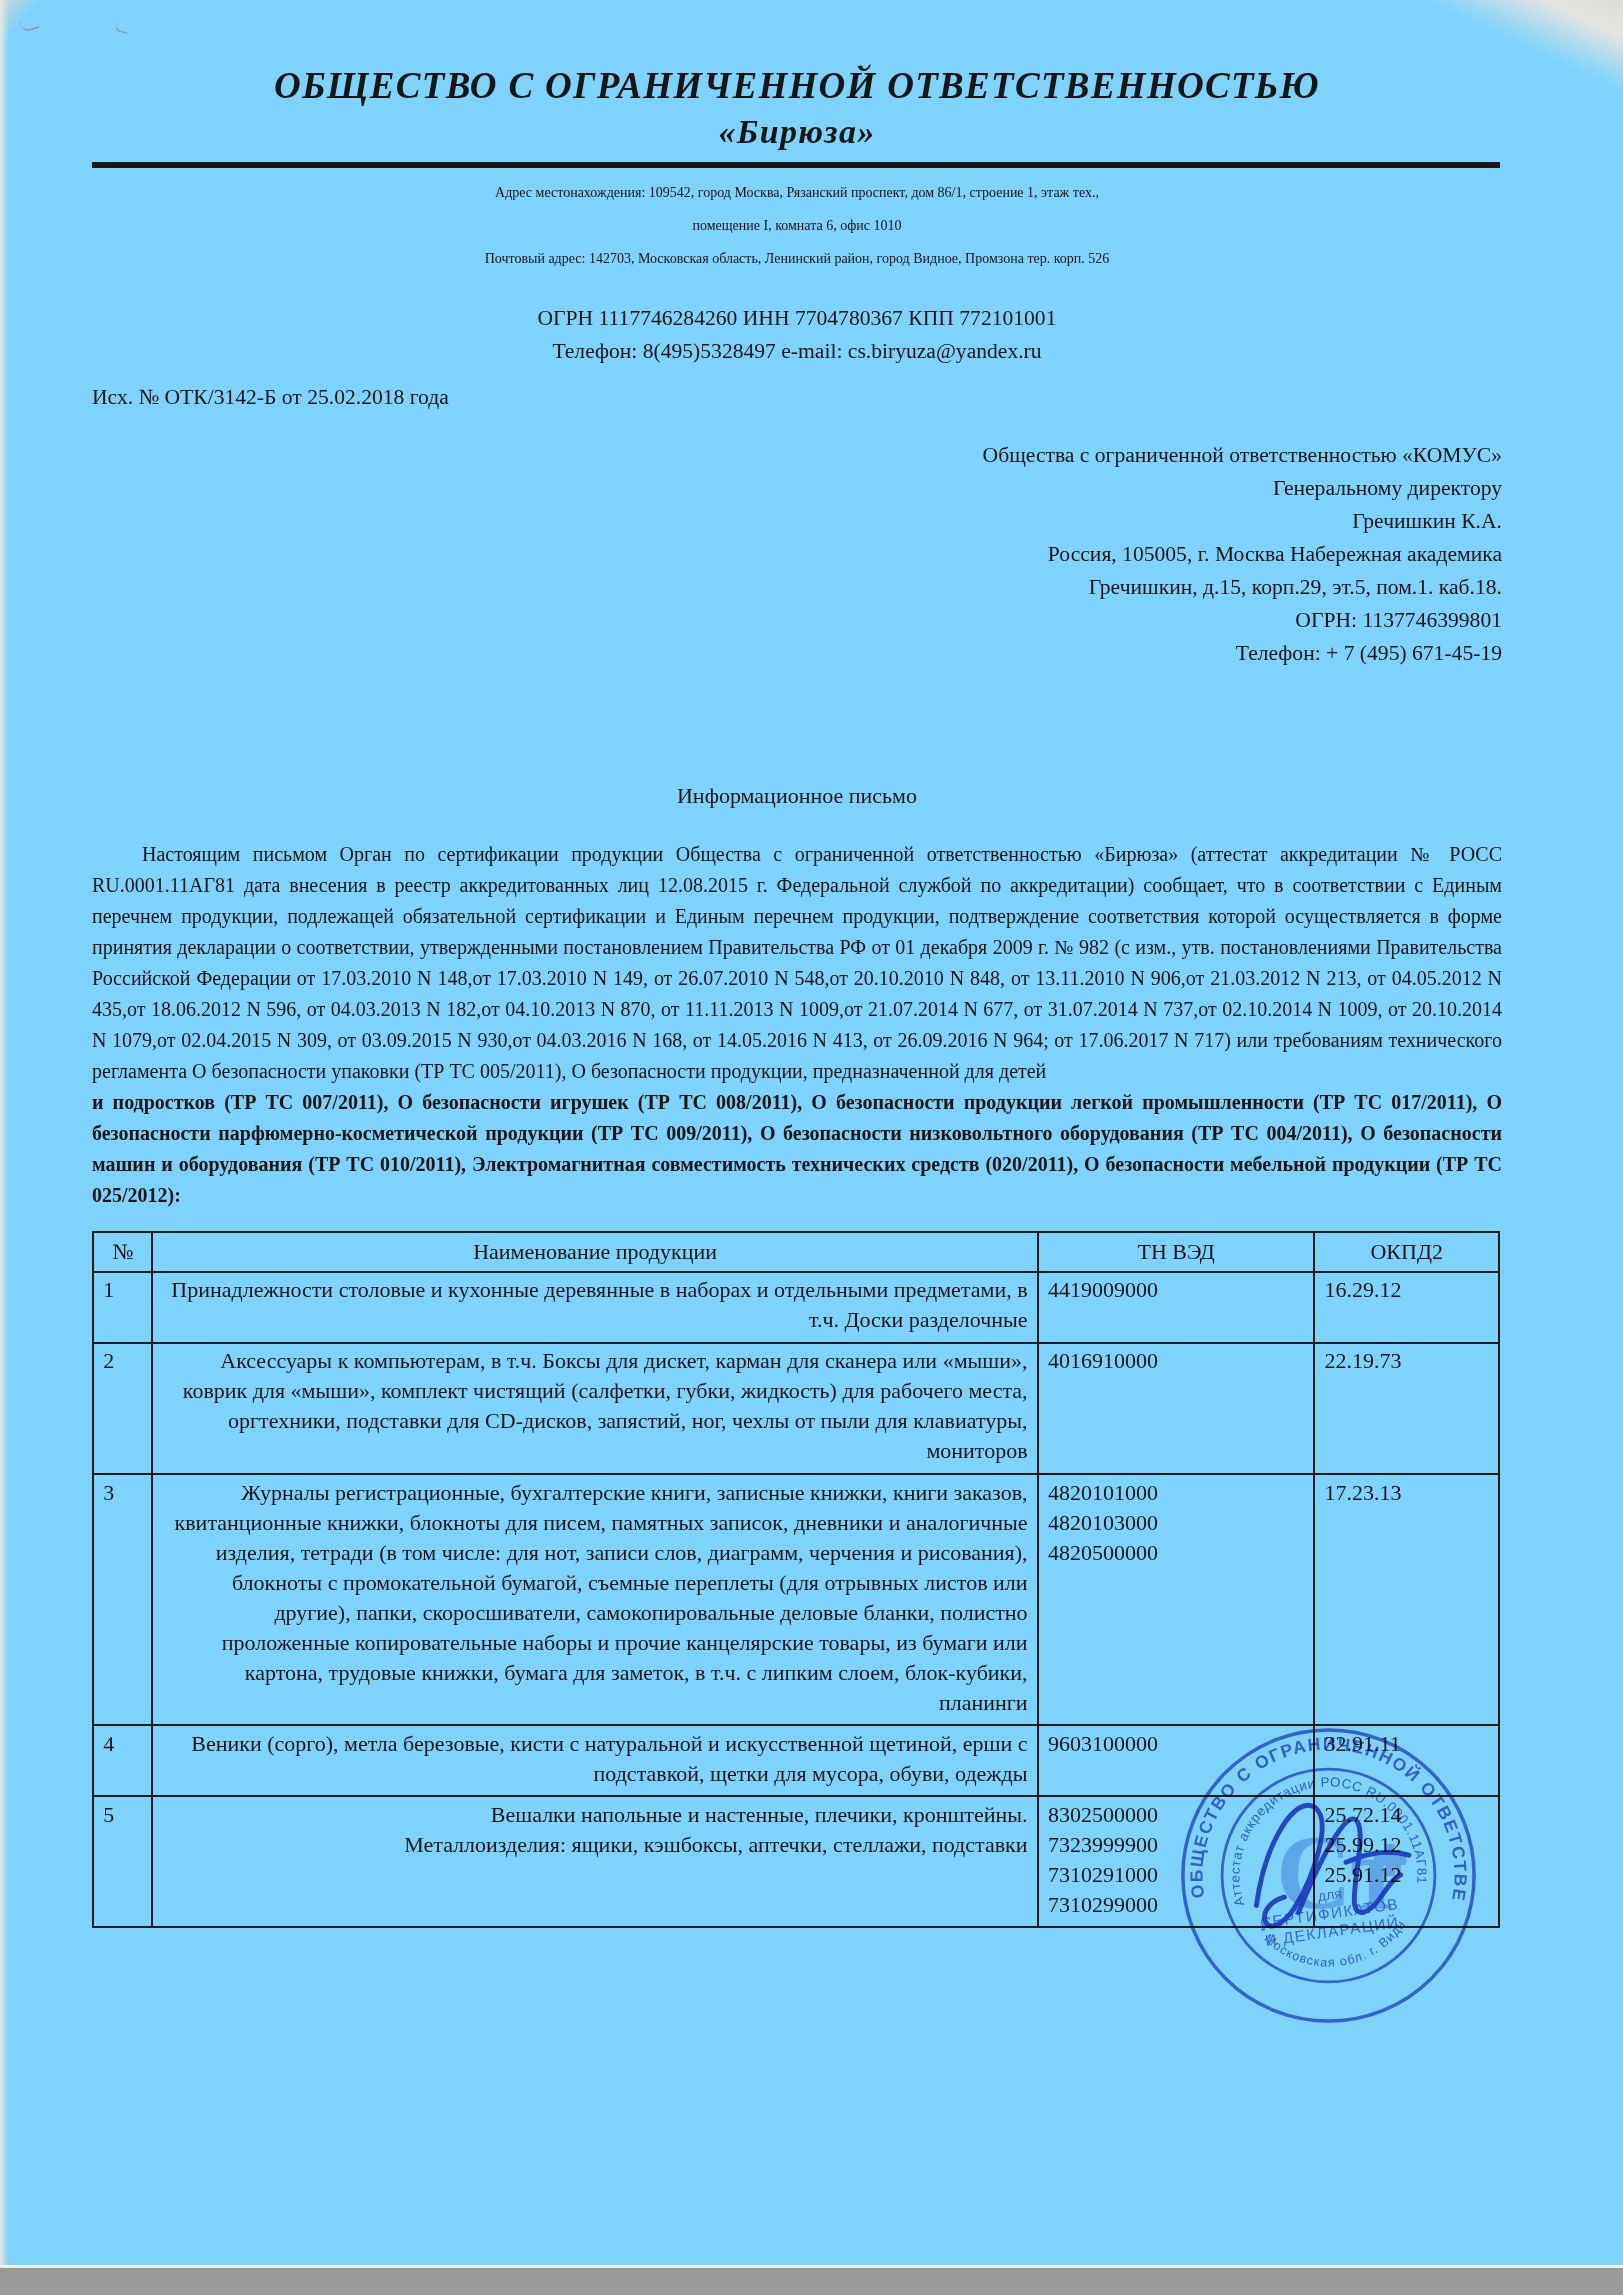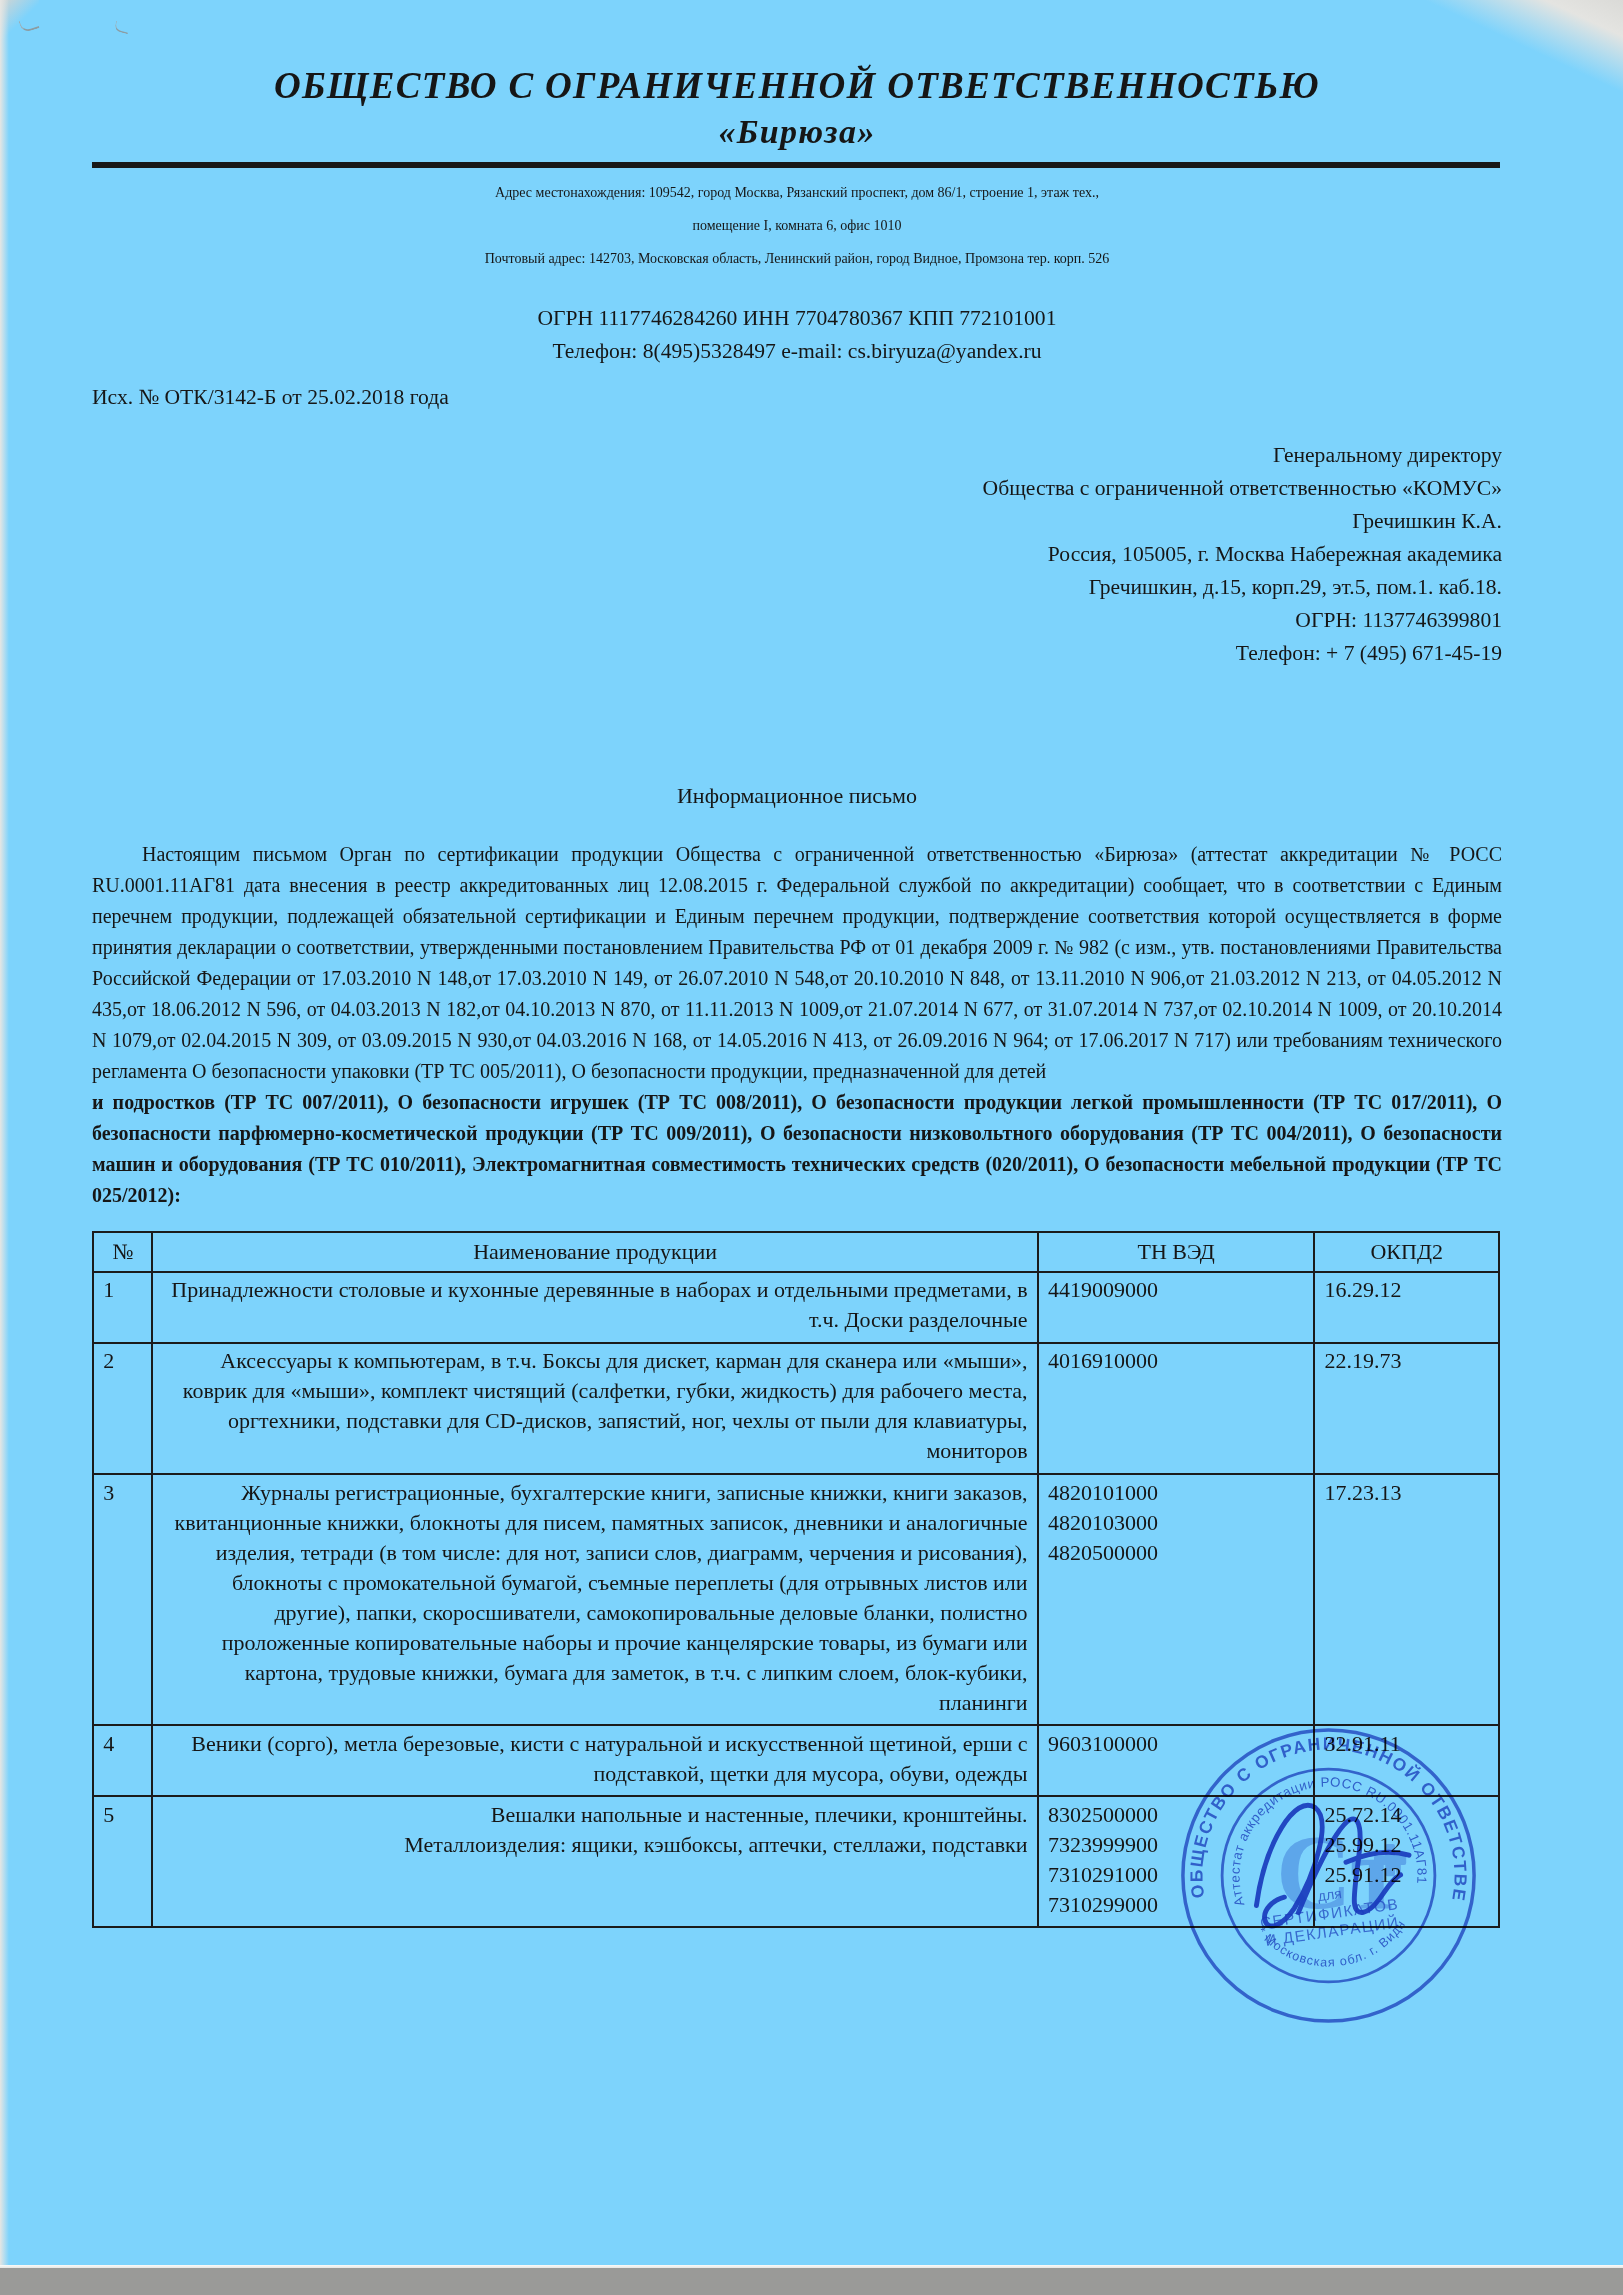--- a/index.html
+++ b/index.html
@@ -91,22 +91,22 @@
     </div>
 
     <div class="reg-block">
       <div>ОГРН 1117746284260 ИНН 7704780367 КПП 772101001</div>
       <div>Телефон: 8(495)5328497 e-mail: cs.biryuza@yandex.ru</div>
     </div>
 
     <div class="outgoing">Исх. № ОТК/3142-Б от 25.02.2018 года</div>
 
     <div class="recipient">
+      <div>Общества с ограниченной ответственностью «КОМУС»</div>
       <div>Генеральному директору</div>
-      <div>Общества с ограниченной ответственностью «КОМУС»</div>
       <div>Гречишкин К.А.</div>
       <div>Россия, 105005, г. Москва Набережная академика</div>
       <div>Гречишкин, д.15, корп.29, эт.5, пом.1. каб.18.</div>
       <div>ОГРН: 1137746399801</div>
       <div>Телефон: + 7 (495) 671-45-19</div>
     </div>
 
     <div class="subject">Информационное письмо</div>
 
     <p class="body-par p1">Настоящим письмом Орган по сертификации продукции Общества с ограниченной ответственностью «Бирюза» (аттестат аккредитации № РОСС RU.0001.11АГ81 дата внесения в реестр аккредитованных лиц  12.08.2015 г. Федеральной службой по аккредитации) сообщает, что в соответствии с Единым перечнем продукции, подлежащей обязательной сертификации и Единым перечнем продукции, подтверждение соответствия которой осуществляется в форме принятия декларации о соответствии, утвержденными постановлением Правительства РФ от 01 декабря 2009 г. № 982 (с изм., утв. постановлениями Правительства Российской Федерации от 17.03.2010 N 148,от 17.03.2010 N 149, от 26.07.2010 N 548,от 20.10.2010 N 848, от 13.11.2010 N 906,от 21.03.2012 N 213, от 04.05.2012 N 435,от 18.06.2012 N 596, от 04.03.2013 N 182,от 04.10.2013 N 870, от 11.11.2013 N 1009,от 21.07.2014 N 677, от 31.07.2014 N 737,от 02.10.2014 N 1009, от 20.10.2014 N 1079,от 02.04.2015 N 309, от 03.09.2015 N 930,от 04.03.2016 N 168, от 14.05.2016 N 413, от 26.09.2016 N 964; от 17.06.2017 N 717) или требованиям технического регламента О безопасности упаковки (ТР ТС 005/2011), О безопасности продукции, предназначенной для детей</p>

